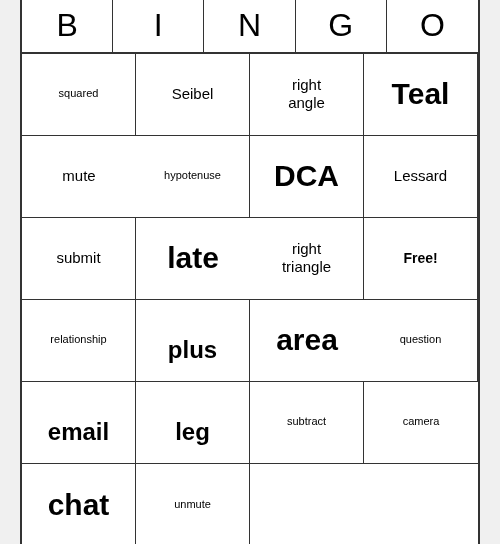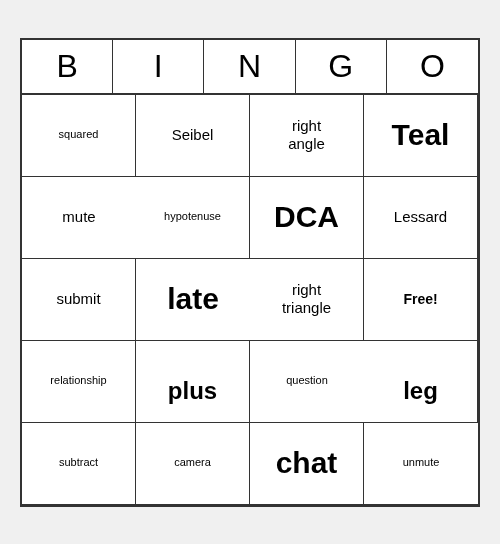--- a/index.html
+++ b/index.html
@@ -144,21 +144,27 @@
       <div class="bingo-cell">
         <span class="cell-text free-cell">Free!</span>
       </div>
       <div class="bingo-cell">
         <span class="cell-text size-small">relationship</span>
       </div>
       <div class="bingo-cell">
         <span class="cell-text size-large">plus</span>
       </div>
       <div class="bingo-cell">
+        <span class="cell-text size-xlarge">area</span>
+      </div>
+      <div class="bingo-cell">
         <span class="cell-text size-small">question</span>
+      </div>
+      <div class="bingo-cell">
+        <span class="cell-text size-large">email</span>
       </div>
       <div class="bingo-cell">
         <span class="cell-text size-large">leg</span>
       </div>
       <div class="bingo-cell">
         <span class="cell-text size-small">subtract</span>
       </div>
       <div class="bingo-cell">
         <span class="cell-text size-small">camera</span>
       </div>

